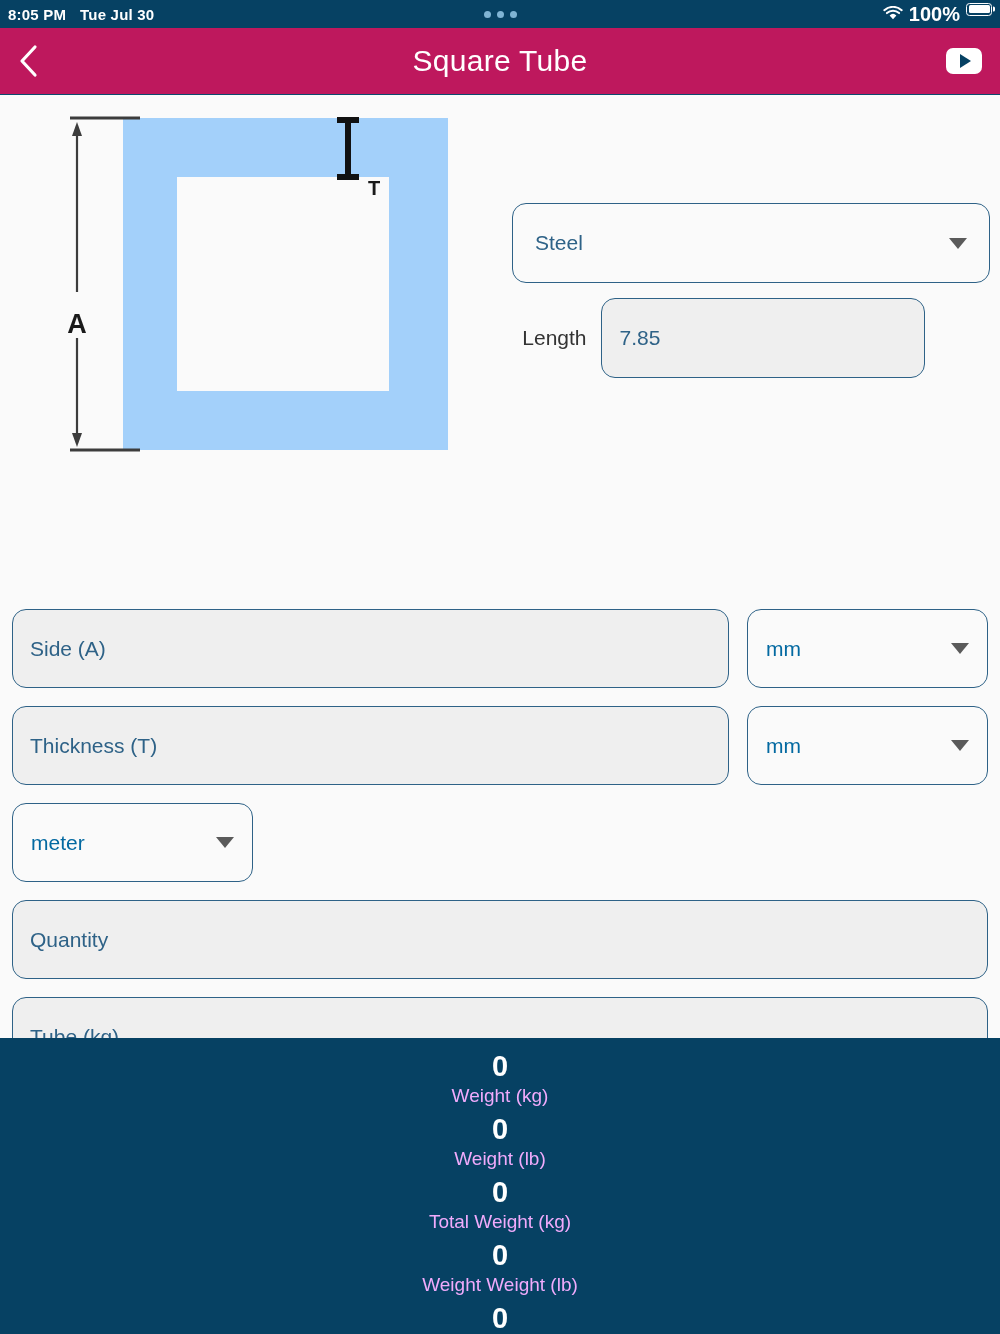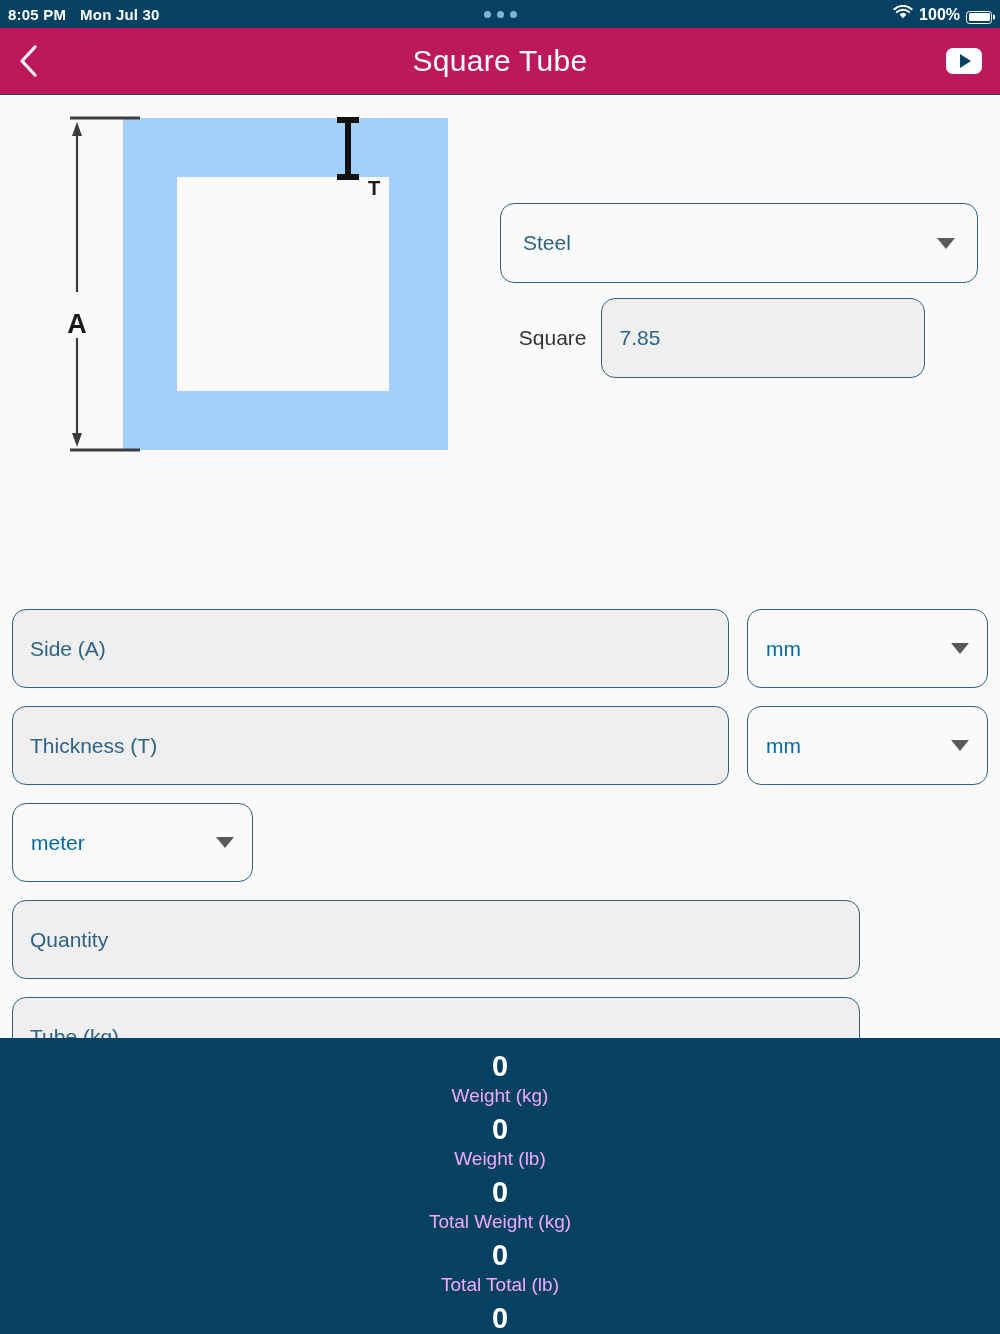--- a/index.html
+++ b/index.html
@@ -49,23 +49,23 @@
   .status-dots i {
     display: block;
     width: 7px; height: 7px;
     border-radius: 50%;
     background: #7FB4D4;
   }
 
   .status-right {
     margin-left: auto;
     display: flex;
-    align-items: flex-end;
+    align-items: flex-start;
     gap: 6px;
-    font-size: 16px;
+    font-size: 20px;
     font-weight: 600;
   }
   .wifi-icon { display: block; }
   .battery {
     position: relative;
     width: 26px; height: 13px;
     border: 1.6px solid #FFFFFF;
     border-radius: 3.5px;
     padding: 1.5px;
   }
@@ -153,21 +153,21 @@
   .material-panel {
     position: absolute;
     left: 495px;
     top: 0;
     width: 505px;
     height: 400px;
   }
 
   .material-select {
     position: absolute;
-    left: 5px;
+    left: 17px;
     top: 108px;
     width: 478px;
     height: 80px;
     background: #FAFAFA;
     border: 1.6px solid #2E6287;
     border-radius: 14px;
     display: flex;
     align-items: center;
     padding: 9px 22px;
     cursor: pointer;
@@ -232,21 +232,21 @@
     border: 1.6px solid #2E6287;
     border-radius: 14px;
     display: flex;
     align-items: center;
     padding: 0 17px;
     font-size: 21px;
     color: #2E6287;
     cursor: text;
   }
   .text-field.wide  { width: 717px; }
-  .text-field.full  { width: 848px; }
+  .text-field.full  { width: 976px; }
 
   .unit-select {
     width: 241px;
     height: 79px;
     background: #FAFAFA;
     border: 1.6px solid #2E6287;
     border-radius: 14px;
     display: flex;
     align-items: center;
     padding: 0 18px;
@@ -280,21 +280,21 @@
   }
 </style>
 </head>
 <body>
 
 <div class="app">
 
   <div class="status-bar">
     <div class="status-left">
       <span class="status-time">8:05 PM</span>
-      <span class="status-date">Mon Jul 30</span>
+      <span class="status-date">Tue Jul 30</span>
     </div>
     <div class="status-dots">
       <i></i>
         <i></i>
         <i></i>
     </div>
     <div class="status-right">
       <span class="wifi-icon">
         <svg width="20" height="15" viewBox="0 0 20 15">
           <path d="M10 13.2 L6.6 9.4 a5 5 0 0 1 6.8 0 Z" fill="#FFFFFF"></path>
@@ -352,21 +352,21 @@
       </div>
 
       <div class="material-panel">
 
         <div class="material-select">
           <span class="val">Steel</span>
           <span class="caret"></span>
         </div>
 
         <div class="density-row">
-          <span class="density-label">Square</span>
+          <span class="density-label">Length</span>
           <div class="density-field">7.85</div>
         </div>
 
       </div>
     </div>
 
     <div class="fields">
 
       <div class="field-row">
         <div class="text-field wide">Side (A)</div>
@@ -407,19 +407,19 @@
     <div class="result-value">0</div>
     <div class="result-label">Weight (kg)</div>
 
     <div class="result-value">0</div>
     <div class="result-label">Weight (lb)</div>
 
     <div class="result-value">0</div>
     <div class="result-label">Total Weight (kg)</div>
 
     <div class="result-value">0</div>
-    <div class="result-label">Total Total (lb)</div>
+    <div class="result-label">Weight Weight (lb)</div>
 
     <div class="result-value">0</div>
 
   </div>
 
 </div>
 
 </body></html>

